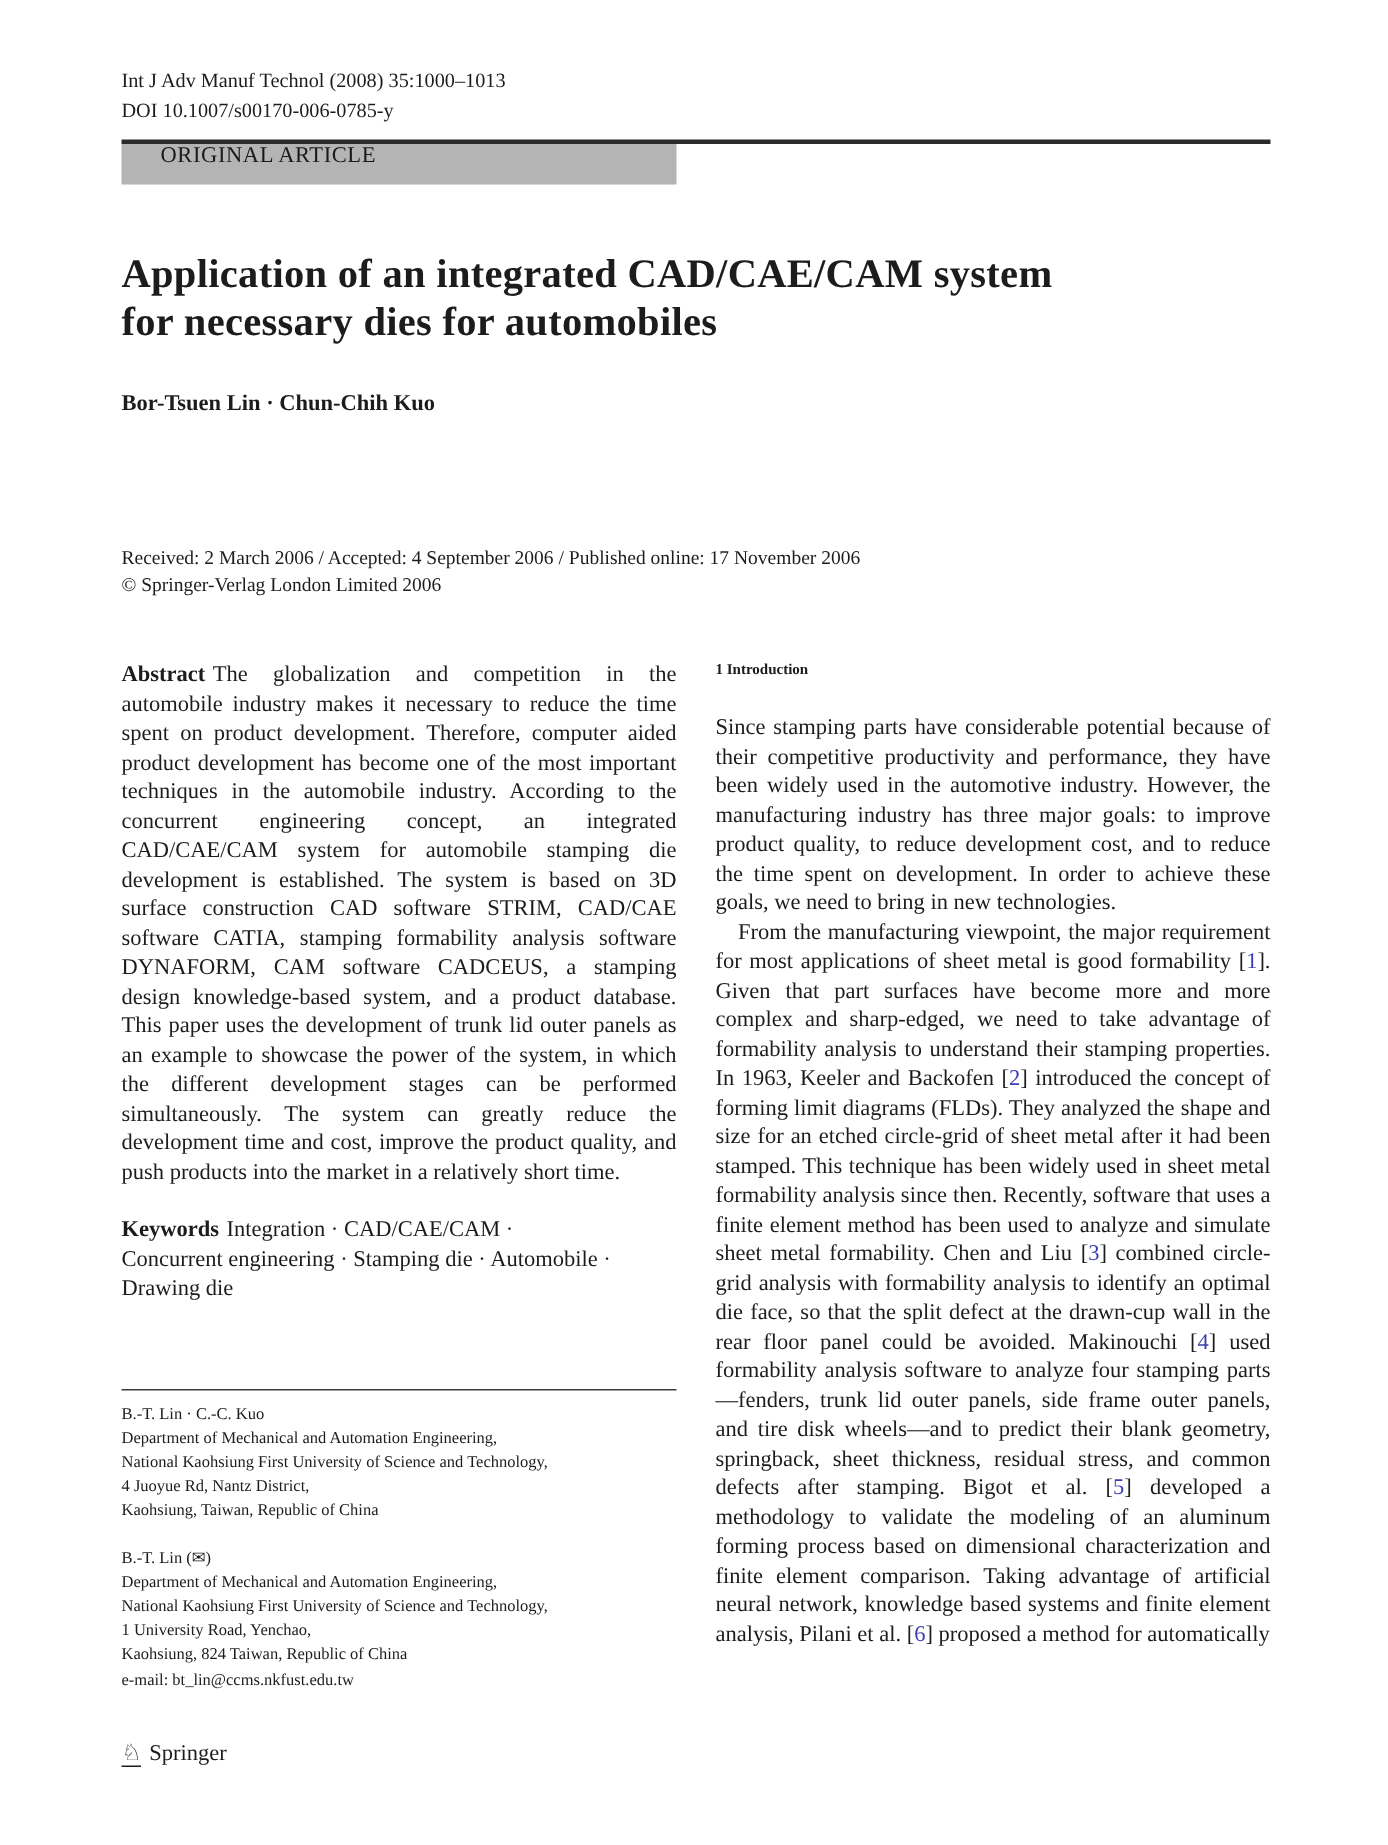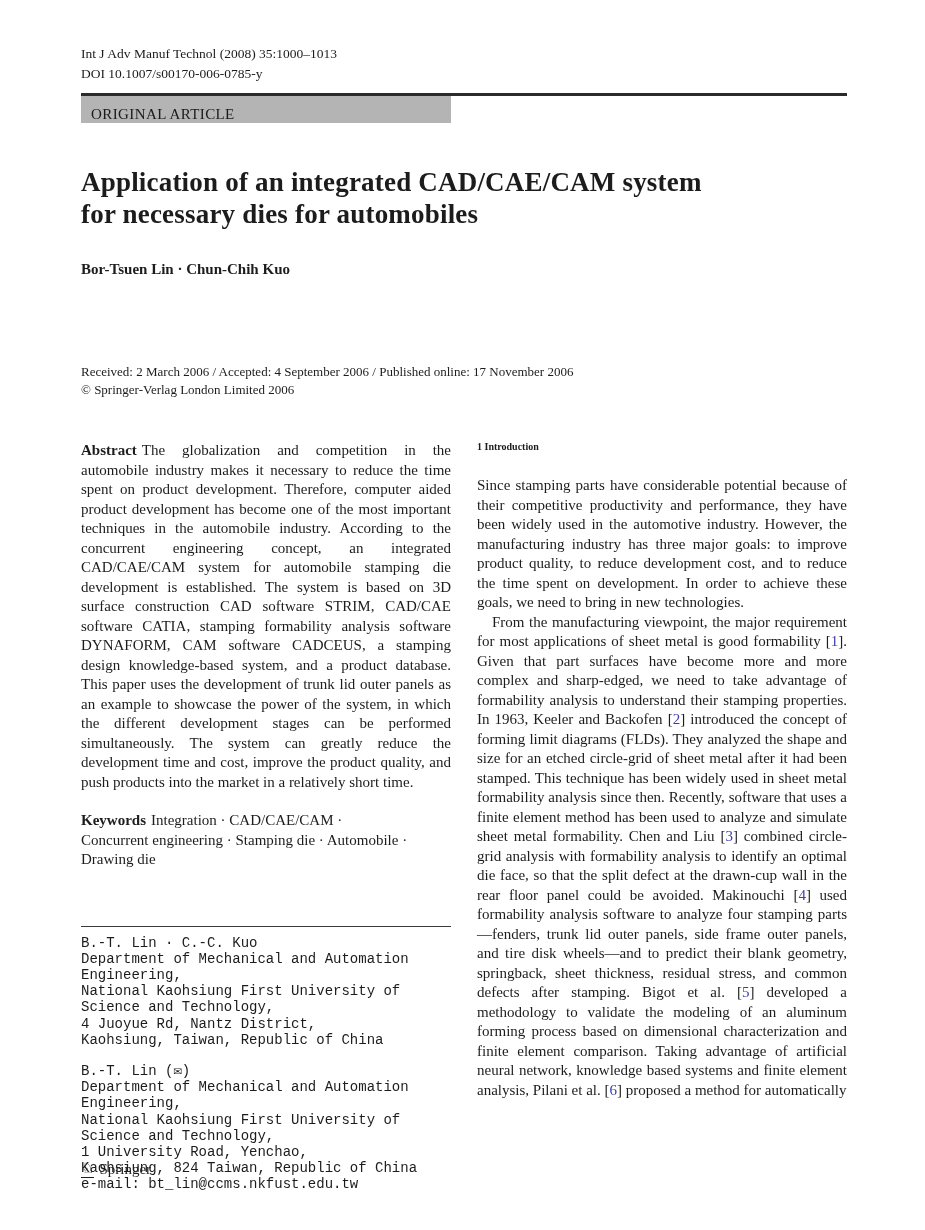--- a/index.html
+++ b/index.html
@@ -20,22 +20,22 @@
     font-family: "Liberation Serif", serif;
     padding: 44px 78px 0 81px;
     overflow: hidden;
     border-radius: 18px;
   }
   .journal-line, .doi-line { font-size: 13.5px; line-height: 20px; }
   .top-rule { height: 3px; background: var(--rule-color); margin-top: 9px; }
   .article-banner {
     width: 370px; height: 27px;
     background: var(--banner-bg);
-    display: flex; align-items: flex-end;
-    padding-left: 10px;
+    display: flex; align-items: flex-start;
+    padding-left: 26px;
     font-size: 15px;
     letter-spacing: 0.4px;
     color: #1a1a1a;
   }
   .paper-title {
     margin-top: 43px;
     font-size: 27px;
     font-weight: bold;
     line-height: 32px;
     letter-spacing: 0.2px;
@@ -50,23 +50,22 @@
     text-align: justify;
   }
   .body-text.indented { text-indent: 15px; }
   .inline-label { font-weight: bold; margin-right: 5px; text-align: center; }
   .keywords { margin-top: 19px; font-size: 15px; line-height: 19.5px; }
   .kw-line { display: block; }
   .footnote-section {
     margin-top: 56px;
     border-top: 1px solid #3a3a3a;
     padding-top: 8px;
-    font-size: 14px;
+    font-size: 11px;
     line-height: 16.2px;
-    font-family: Liberation Mono, monospace;
   }
   .footnote-block { margin-bottom: 15px; }
   .section-heading { font-size: 10px; font-weight: bold; margin-bottom: 24px; }
   .intro-paragraphs p + p { margin-top: 0; }
   .cite { color: var(--cite-color); cursor: pointer; }
   .publisher-footer {
     position: absolute;
     left: 81px;
     bottom: 52px;
     display: flex;

